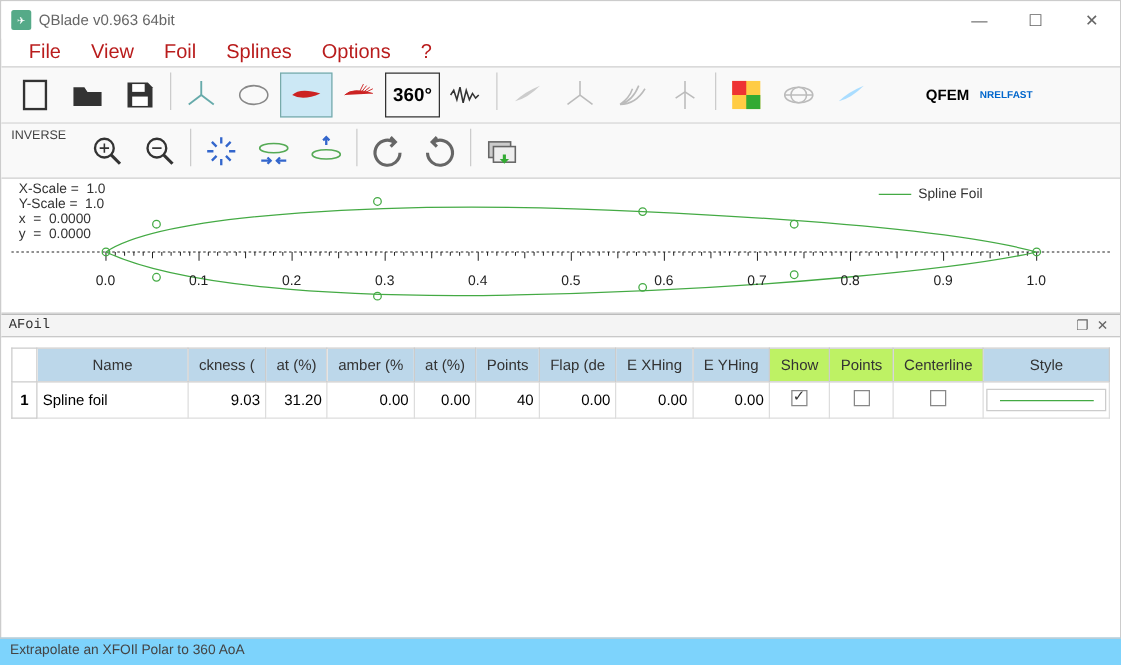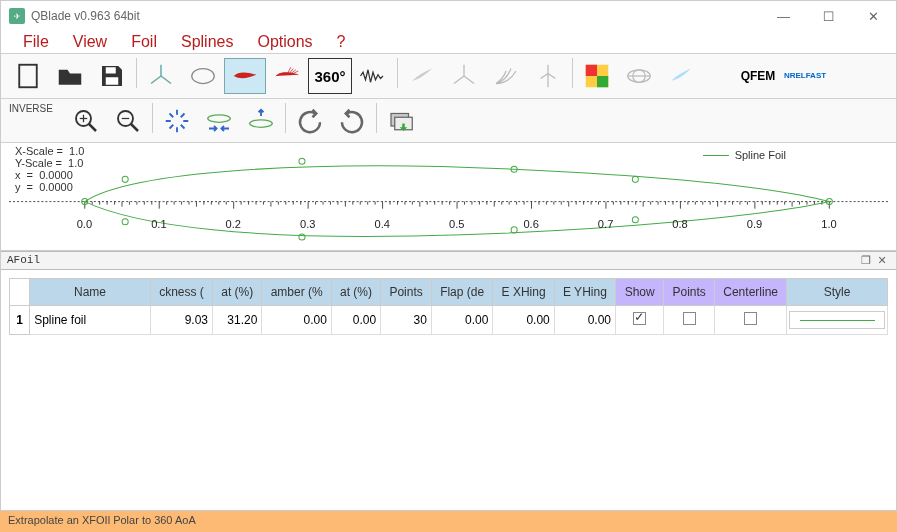--- a/index.html
+++ b/index.html
@@ -30,32 +30,32 @@
   .plot-svg { position:absolute; left:8px; top:0; right:8px; bottom:0;}
 
   .panel { border-top:1px solid #bbb; }
   .panel-title { background:#f4f4f4; border-bottom:1px solid #bbb; font-size:11px; padding:2px 6px; display:flex; align-items:flex-start; color:#333;}
   .panel-title span.t{ flex:1; font-family:"Courier New",monospace;}
   .panel-title .ctl{ width:16px; text-align:center; color:#666; font-size:11px;}
 
   .table-wrap{ padding:8px 8px 0 8px; height:210px; background:#fff;}
   table{ border-collapse:collapse; width:100%; font-size:12px; }
   th{ background:#bcd7ea; border:1px solid #ccc; padding:6px 8px; font-weight:normal; color:#333; white-space:nowrap; overflow:hidden;}
-  th.plain{ background:#c4b5fd;}
+  th.plain{ background:#bef264;}
   td{ border:1px solid #ddd; padding:6px 4px; text-align:right; white-space:nowrap;}
   td.left{ text-align:left;}
   td.center{ text-align:center;}
   .rownum{ width:20px; background:#fff; border:1px solid #ccc; text-align:center; font-weight:bold;}
   .chk{ width:13px; height:13px; display:inline-block; border:1px solid #888; position:relative;}
   .chk.checked::after{ content:"✓"; position:absolute; top:-3px; left:0; font-size:12px; color:#333;}
   .style-cell{ padding:2px;}
   .style-line{ border:1px solid #ccc; height:18px; display:flex; align-items:center; justify-content:center;}
   .style-line div{ width:80%; height:1px; background:#4a4;}
 
-  .statusbar{ position:absolute; bottom:0; left:0; right:0; height:22px; border-top:1px solid #ccc; background:#fdba74; font-size:11px; color:#444; padding:3px 8px;}
+  .statusbar{ position:absolute; bottom:0; left:0; right:0; height:22px; border-top:1px solid #ccc; background:#7dd3fc; font-size:11px; color:#444; padding:3px 8px;}
 </style>
 </head>
 <body>
 
 <div class="titlebar">
   <span class="appicon">✈</span>
   <span class="title">QBlade v0.963 64bit</span>
   <div class="winbtns">
     <div class="winbtn">—</div>
     <div class="winbtn">☐</div>
@@ -420,21 +420,21 @@
         <th class="plain" style="width:58px">Centerline</th>
         <th style="width:100px">Style</th>
       </tr>
       <tr>
         <td class="rownum">1</td>
         <td class="left">Spline foil</td>
         <td>9.03</td>
         <td>31.20</td>
         <td>0.00</td>
         <td>0.00</td>
-        <td>30</td>
+        <td>40</td>
         <td>0.00</td>
         <td>0.00</td>
         <td>0.00</td>
         <td class="center"><span class="chk checked"></span></td>
         <td class="center"><span class="chk"></span></td>
         <td class="center"><span class="chk"></span></td>
         <td class="style-cell">
               <div class="style-line">
                 <div></div>
               </div>

